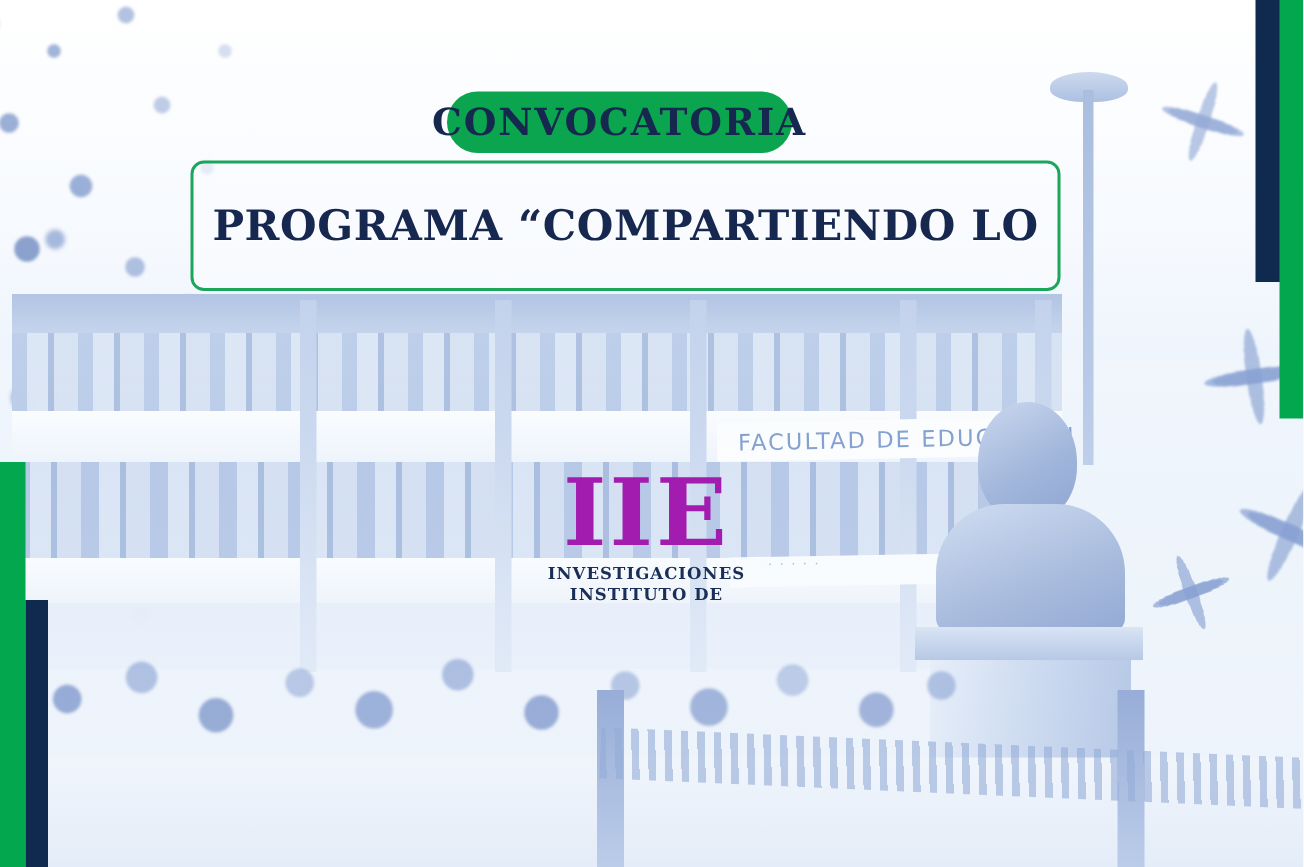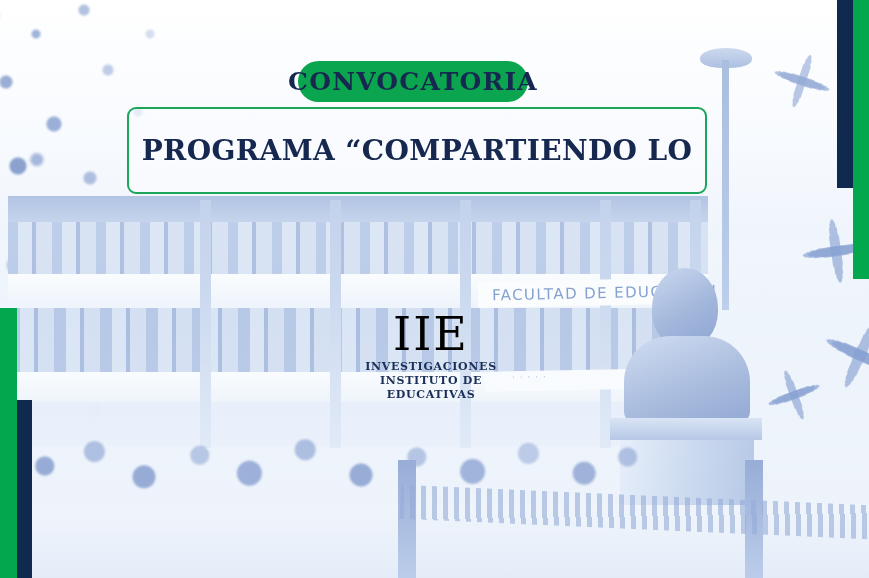--- a/index.html
+++ b/index.html
@@ -288,24 +288,24 @@
 
   
   .logo {
     position: absolute;
     left: 330px; top: 312px;
     width: 202px;
     text-align: center;
   }
   .logo-mark {
     font-family: "DejaVu Serif", serif;
-    font-weight: 400;
-    font-size: 46px;
+    font-weight: 700;
+    font-size: 62px;
     letter-spacing: 2px;
-    color: #000000;
+    color: #a21caf;
     line-height: .96;
   }
   .logo-sub {
     font-family: "DejaVu Serif", serif;
     font-weight: 700;
     font-size: 11px;
     letter-spacing: .7px;
     color: #1a2f57;
     line-height: 1.28;
     margin-top: 4px;
@@ -372,17 +372,16 @@
 
   <div class="title-box">
     <div class="title-line">PROGRAMA “COMPARTIENDO LO</div>
   </div>
 
   <div class="logo">
     <div class="logo-mark">IIE</div>
     <div class="logo-sub">
       <div>INVESTIGACIONES</div>
       <div>INSTITUTO DE</div>
-      <div>EDUCATIVAS</div>
     </div>
   </div>
 
 </div>
 
 </body></html>

